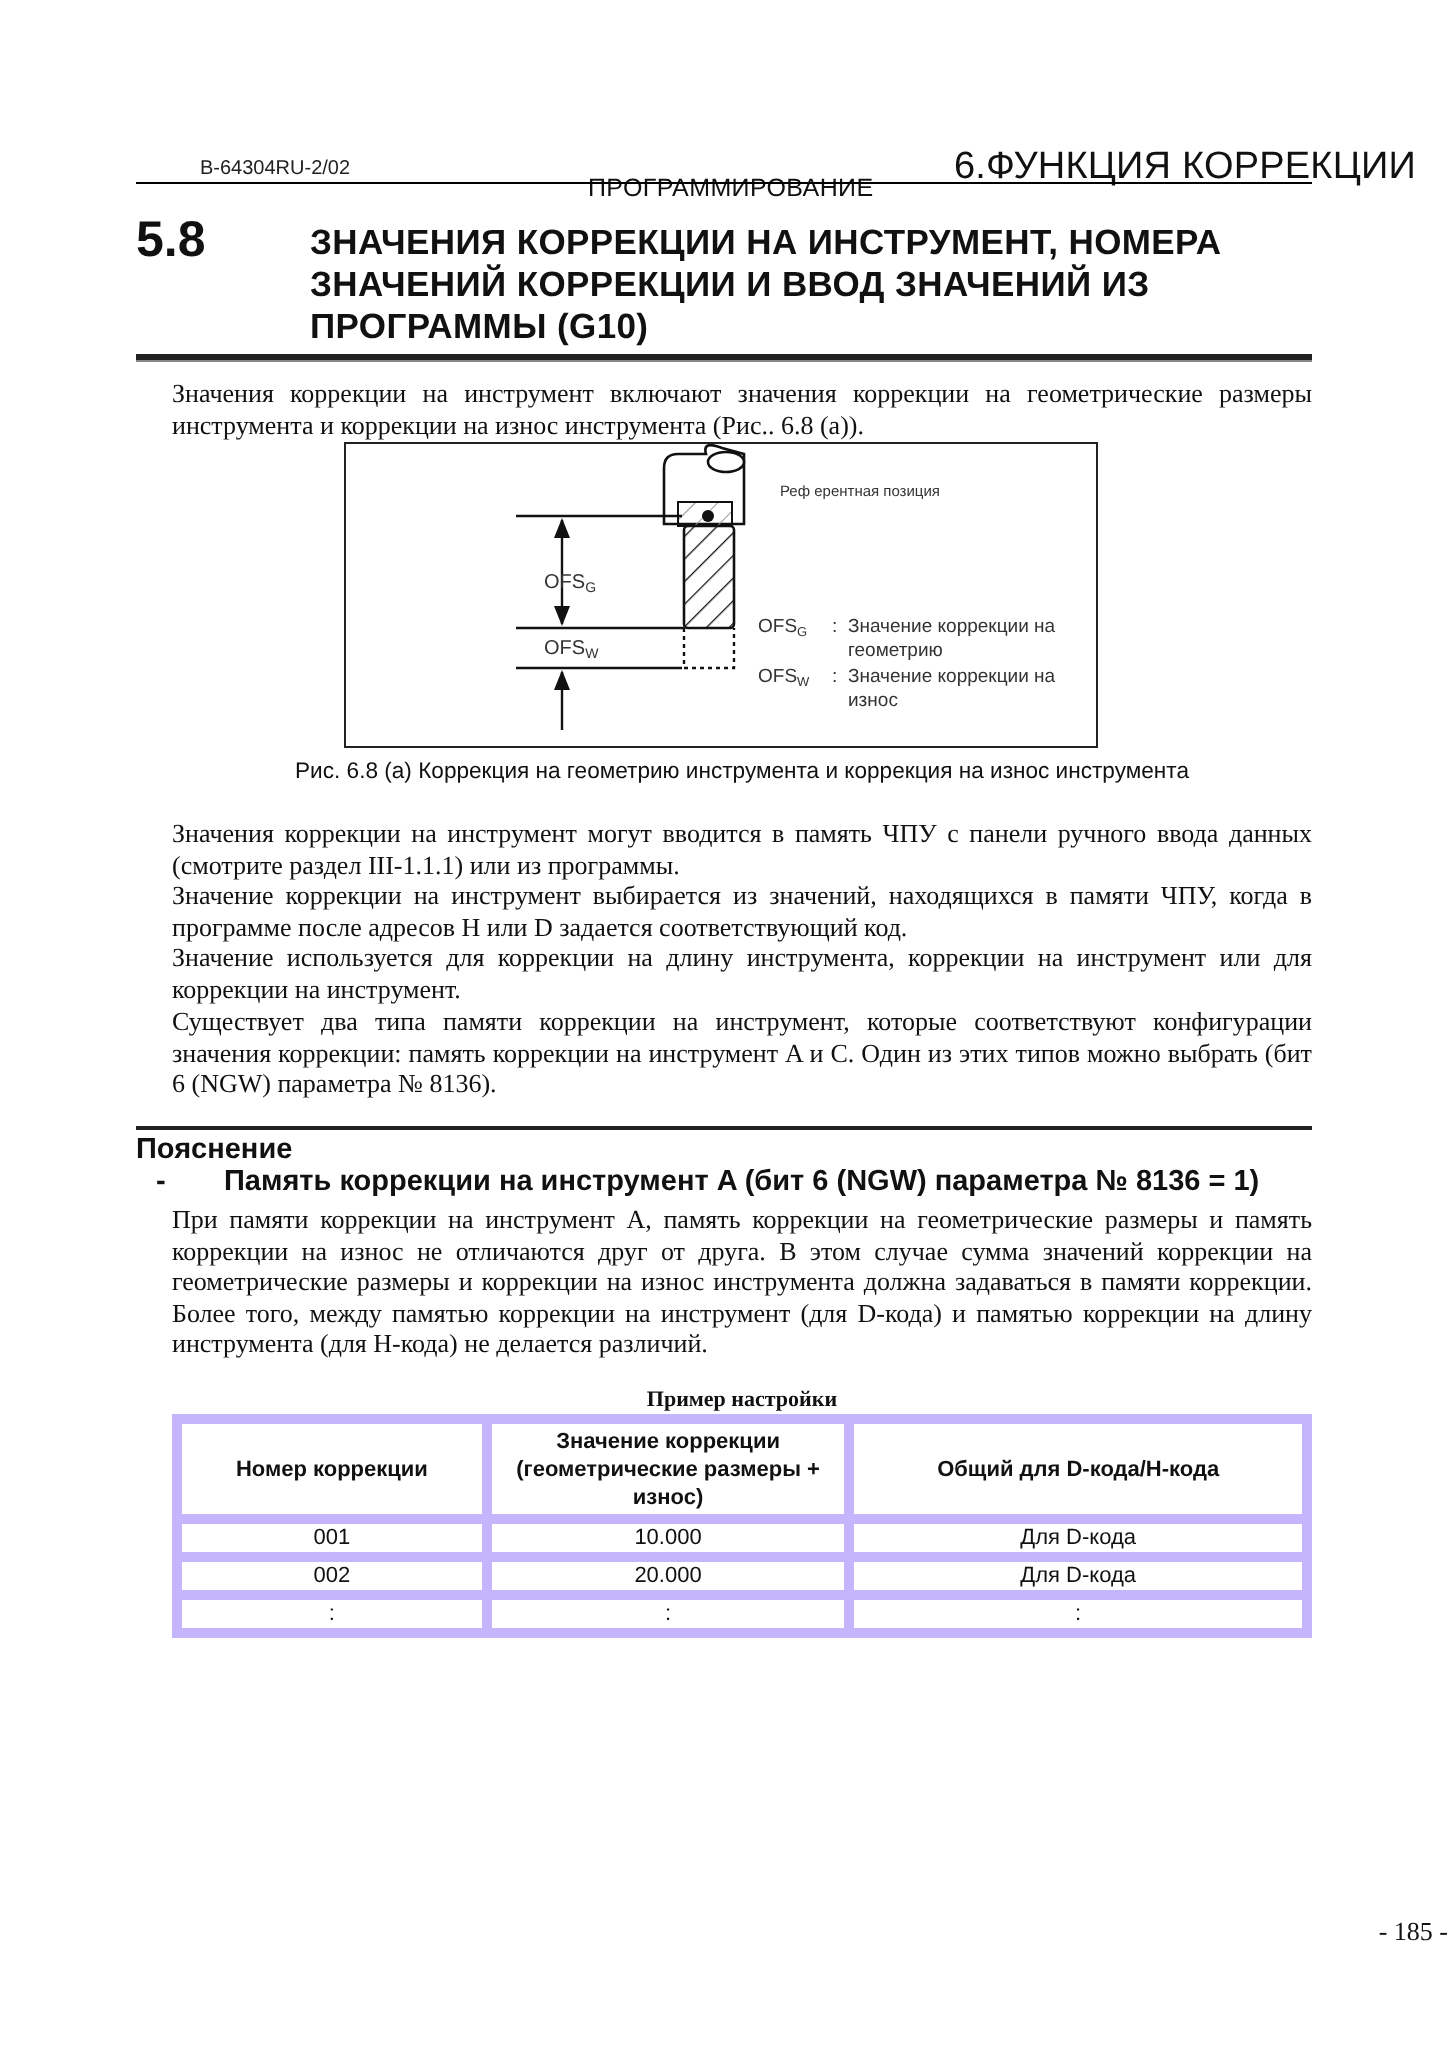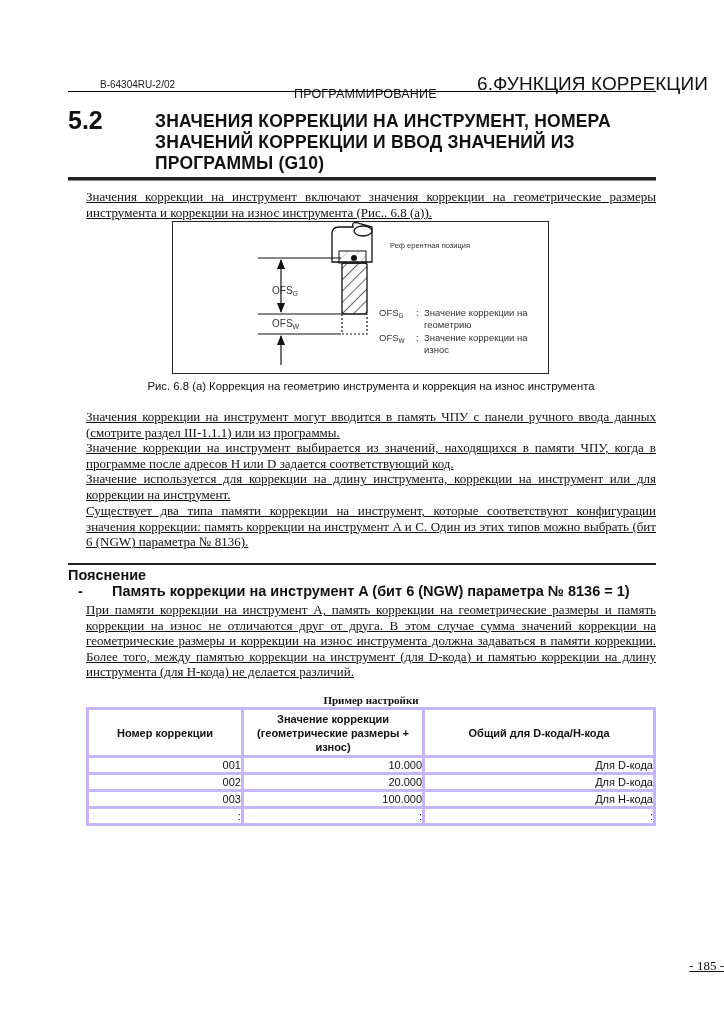--- a/index.html
+++ b/index.html
@@ -2,21 +2,21 @@
 <html><head>
 <meta charset="utf-8">
 <style>
   html, body { margin: 0; padding: 0; }
   body {
     width: 724px; height: 1024px; background: #ffffff; position: relative;
     overflow: hidden; color: #111;
   }
   .abs { position: absolute; }
   .sans { font-family: "Liberation Sans", "DejaVu Sans", sans-serif; }
-  .serif { font-family: "Liberation Serif", "DejaVu Serif", serif; text-decoration: underline; }
+  .serif { font-family: "Liberation Serif", "DejaVu Serif", serif; }
 
   
   #hdr-left { left: 68px; top: 79px; font-size: 10px; color: #222; margin-left: 32px; }
   #hdr-center { left: 294px; top: 75px; font-size: 12.5px; letter-spacing: 0.2px; margin-top: 12px; }
   #hdr-right { left: 477px; top: 73px; font-size: 19px; letter-spacing: 0.1px; }
   #hdr-rule { left: 68px; top: 91px; width: 588px; height: 1px; background: #000; }
 
   
   #sec-num { left: 68px; top: 106px; font-size: 25px; font-weight: bold; }
   #sec-title { left: 155px; top: 111px; width: 500px; font-size: 17.5px; font-weight: bold; line-height: 21px; letter-spacing: 0.2px; }
@@ -33,37 +33,37 @@
   #expl-title { left: 68px; top: 567px; font-size: 14.5px; font-weight: bold; }
   #expl-sub { left: 78px; top: 583px; font-size: 14.5px; font-weight: bold; }
   #expl-sub .dash { display: inline-block; width: 34px; }
 
   
   #table-caption { left: 86px; top: 694px; width: 570px; text-align: center; font-size: 11px; font-weight: bold; font-family: Liberation Serif, serif; }
   #settings-table {
     left: 86px; top: 707px; width: 570px; border-collapse: collapse;
     border: 2px solid #111; font-size: 11px;
   }
-  #settings-table th, #settings-table td { border: 3px solid #c4b5fd; text-align: center; padding: 0; }
+  #settings-table th, #settings-table td { border: 5px solid #c4b5fd; text-align: center; padding: 0; }
   #settings-table th { height: 45px; font-weight: bold; line-height: 14px; }
-  #settings-table td { height: 14px; line-height: 14px; text-align: right; }
+  #settings-table td { height: 14px; line-height: 14px; }
   #settings-table thead tr { border-bottom: 2px solid #111; }
   .c1 { width: 155px; } .c2 { width: 181px; } .c3 { width: 234px; border-radius: 10px; }
 
   #page-number { left: 0; top: 958px; width: 724px; text-align: right; font-size: 13px; }
 </style>
 </head>
 <body>
 
 <div id="hdr-left" class="abs sans">B-64304RU-2/02</div>
 <div id="hdr-center" class="abs sans">ПРОГРАММИРОВАНИЕ</div>
 <div id="hdr-right" class="abs sans">6.ФУНКЦИЯ КОРРЕКЦИИ</div>
 <div id="hdr-rule" class="abs"></div>
 
-<div id="sec-num" class="abs sans">5.2</div>
+<div id="sec-num" class="abs sans">5.8</div>
 <div id="sec-title" class="abs sans">
   <div>ЗНАЧЕНИЯ КОРРЕКЦИИ НА ИНСТРУМЕНТ, НОМЕРА</div>
   <div>ЗНАЧЕНИЙ КОРРЕКЦИИ И ВВОД ЗНАЧЕНИЙ ИЗ</div>
   <div>ПРОГРАММЫ (G10)</div>
 </div>
 <div id="sec-rule" class="abs"></div>
 
 <div class="abs para serif" style="top:189px;">Значения коррекции на инструмент включают значения коррекции на геометрические размеры инструмента и коррекции на износ инструмента (Рис.. 6.8 (a)).</div>
 
 <div id="figure-box" class="abs">
@@ -145,25 +145,20 @@
       <td>001</td>
       <td>10.000</td>
       <td>Для D-кода</td>
     </tr>
     <tr>
       <td>002</td>
       <td>20.000</td>
       <td>Для D-кода</td>
     </tr>
     <tr>
-      <td>003</td>
-      <td>100.000</td>
-      <td>Для H-кода</td>
-    </tr>
-    <tr>
       <td>:</td>
       <td>:</td>
       <td>:</td>
     </tr>
   </tbody>
 </table>
 
 <div id="page-number" class="abs serif">- 185 -</div>
 
 </body></html>

